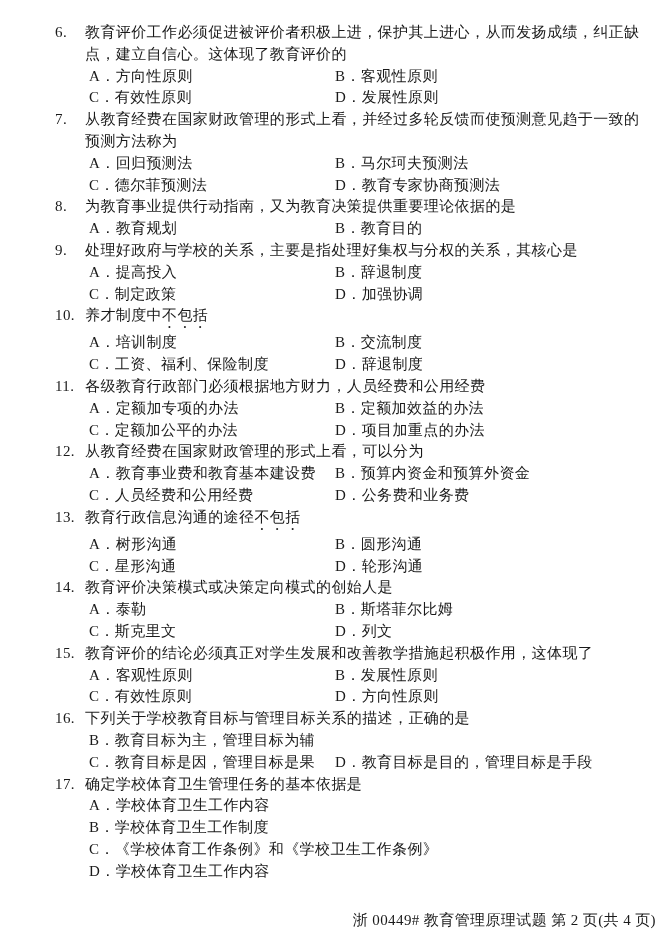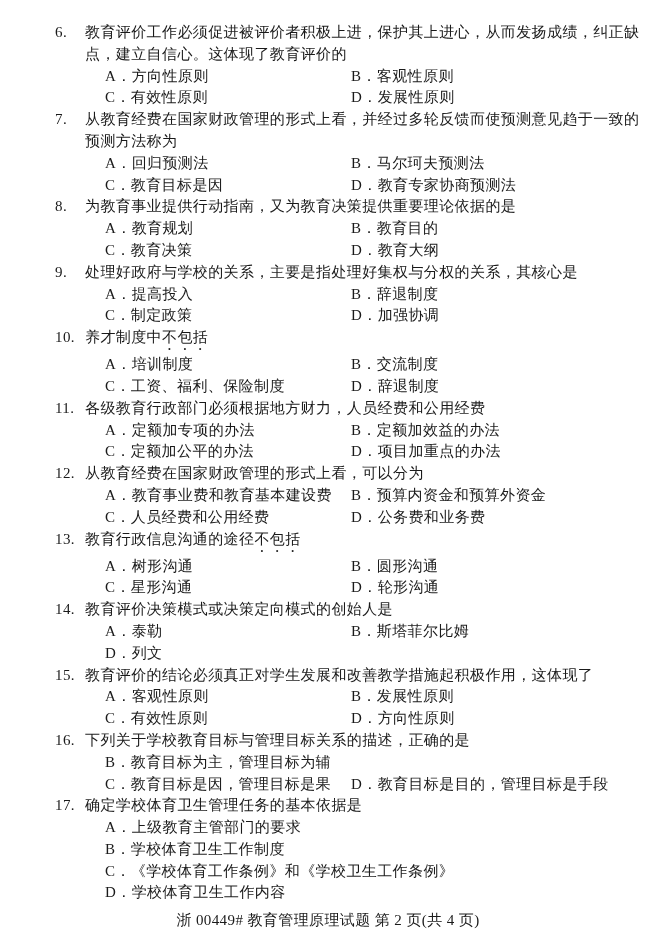--- a/index.html
+++ b/index.html
@@ -32,21 +32,21 @@
     white-space: nowrap;
   }
   .qbody {
     margin-left: 7px;
     width: 560px;
   }
   .stem {
     width: 560px;
   }
   .opts {
-    margin-left: 20px;
+    margin-left: 4px;
   }
   .opt-row {
     display: flex;
   }
   .opt {
     display: block;
     white-space: nowrap;
   }
   .opt-a {
     flex: none;
@@ -57,21 +57,21 @@
     -webkit-text-emphasis-position: under right;
     text-emphasis: filled dot #1a1a1a;
     text-emphasis-position: under right;
     text-align: right;
   }
   footer {
     position: absolute;
     left: 0;
     right: 0;
     top: 910px;
-    text-align: center;
+    text-align: right;
     white-space: nowrap;
   }
 </style>
 </head>
 <body>
 
 <main>
   <section id="questions">
       <div class="q">
         <div class="qnum">6.</div>
@@ -92,39 +92,35 @@
       <div class="q">
         <div class="qnum">7.</div>
         <div class="qbody">
           <div class="stem">从教育经费在国家财政管理的形式上看，并经过多轮反馈而使预测意见趋于一致的预测方法称为</div>
           <div class="opts">
             <div class="opt-row">
               <span class="opt opt-a">A．回归预测法</span>
               <span class="opt">B．马尔珂夫预测法</span>
             </div>
             <div class="opt-row">
-              <span class="opt opt-a">C．教育目标是因</span>
+              <span class="opt opt-a">C．德尔菲预测法</span>
               <span class="opt">D．教育专家协商预测法</span>
             </div>
           </div>
         </div>
       </div>
       <div class="q">
         <div class="qnum">8.</div>
         <div class="qbody">
           <div class="stem">为教育事业提供行动指南，又为教育决策提供重要理论依据的是</div>
           <div class="opts">
             <div class="opt-row">
               <span class="opt opt-a">A．教育规划</span>
               <span class="opt">B．教育目的</span>
             </div>
-            <div class="opt-row">
-              <span class="opt opt-a">C．教育决策</span>
-              <span class="opt">D．教育大纲</span>
-            </div>
           </div>
         </div>
       </div>
       <div class="q">
         <div class="qnum">9.</div>
         <div class="qbody">
           <div class="stem">处理好政府与学校的关系，主要是指处理好集权与分权的关系，其核心是</div>
           <div class="opts">
             <div class="opt-row">
               <span class="opt opt-a">A．提高投入</span>
@@ -204,20 +200,21 @@
       <div class="q">
         <div class="qnum">14.</div>
         <div class="qbody">
           <div class="stem">教育评价决策模式或决策定向模式的创始人是</div>
           <div class="opts">
             <div class="opt-row">
               <span class="opt opt-a">A．泰勒</span>
               <span class="opt">B．斯塔菲尔比姆</span>
             </div>
             <div class="opt-row">
+              <span class="opt opt-a">C．斯克里文</span>
               <span class="opt">D．列文</span>
             </div>
           </div>
         </div>
       </div>
       <div class="q">
         <div class="qnum">15.</div>
         <div class="qbody">
           <div class="stem">教育评价的结论必须真正对学生发展和改善教学措施起积极作用，这体现了</div>
           <div class="opts">
@@ -245,21 +242,21 @@
               <span class="opt">D．教育目标是目的，管理目标是手段</span>
             </div>
           </div>
         </div>
       </div>
       <div class="q">
         <div class="qnum">17.</div>
         <div class="qbody">
           <div class="stem">确定学校体育卫生管理任务的基本依据是</div>
           <div class="opts">
-            <div class="opt">A．上级教育主管部门的要求</div>
+            <div class="opt">A．学校体育卫生工作内容</div>
             <div class="opt">B．学校体育卫生工作制度</div>
             <div class="opt">C．《学校体育工作条例》和《学校卫生工作条例》</div>
             <div class="opt">D．学校体育卫生工作内容</div>
           </div>
         </div>
       </div>
     </section>
 </main>
 
 <footer>

